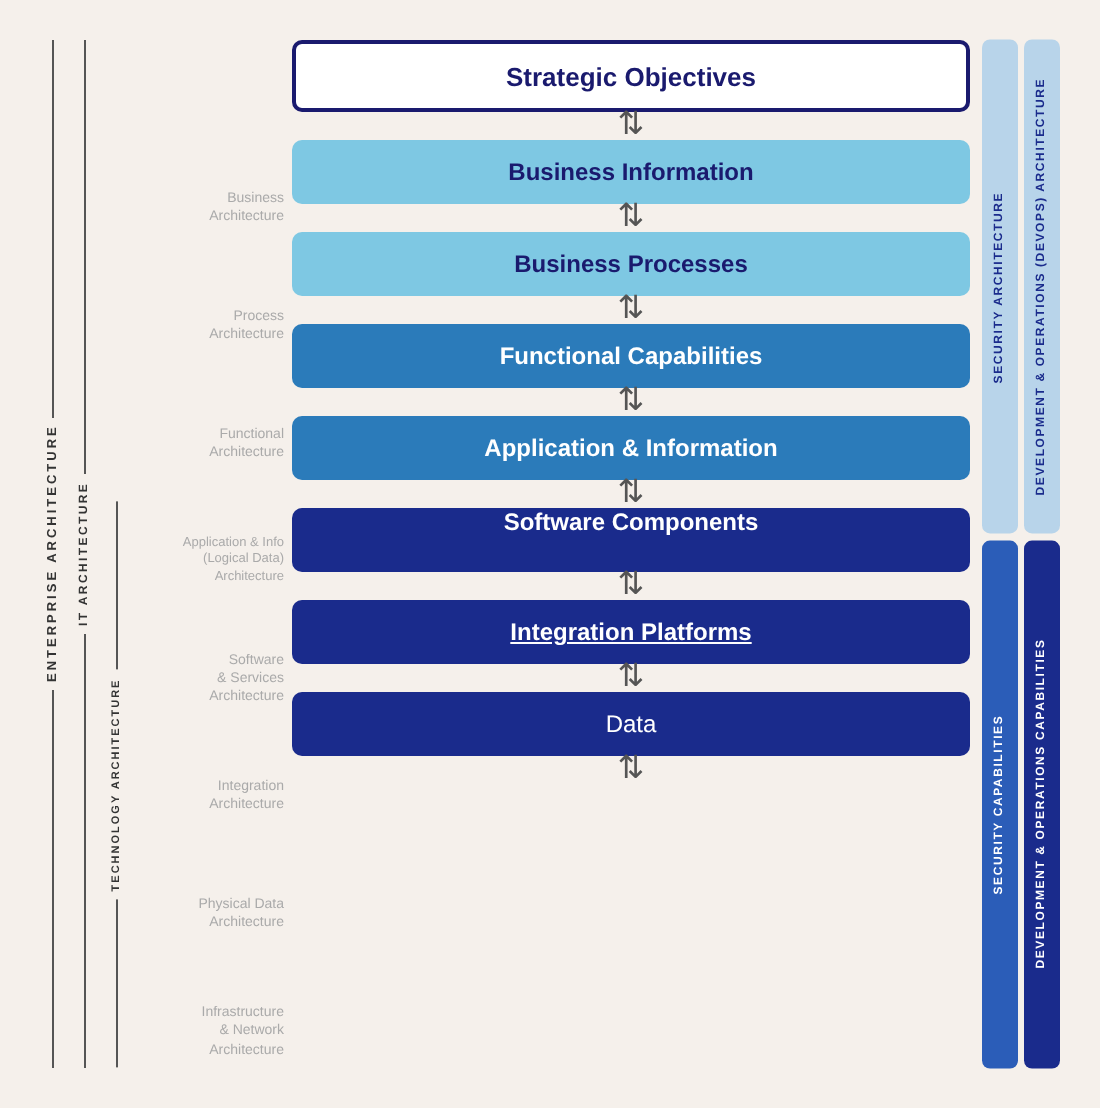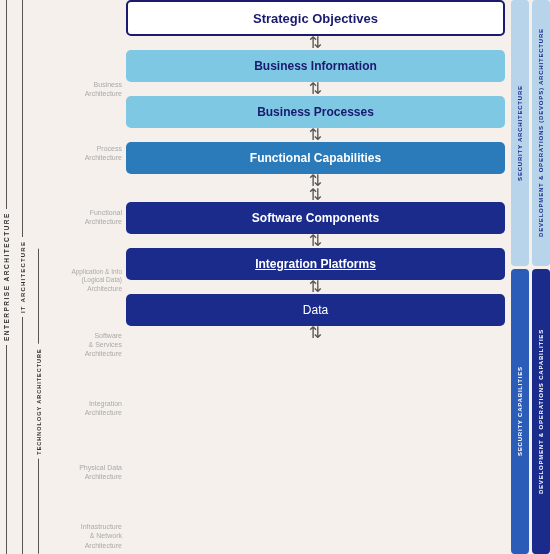--- a/index.html
+++ b/index.html
@@ -8,21 +8,21 @@
       height: 554px;
       background: #f5f0eb;
       font-family: Arial, sans-serif;
       overflow: hidden;
       position: relative;
     }
   </style>
 </head>
 <body>
 
-<div style="width:550px;height:554px;background:#f5f0eb;position:relative;overflow:hidden;padding:0;">
+<div style="width:550px;height:554px;background:#f5f0eb;position:relative;overflow:hidden;padding:20px;">
 
   <div style="display:flex;flex-direction:row;height:100%;width:100%;">
 
     <div style="writing-mode:vertical-rl;transform:rotate(180deg);font-size:6.5px;font-weight:bold;letter-spacing:1.5px;color:#333;text-transform:uppercase;display:flex;align-items:center;justify-content:center;width:13px;position:relative;">
       <div style="position:absolute;top:0;bottom:0;left:6px;width:1px;background:#555;"></div>
       <span style="position:relative;z-index:1;background:#f5f0eb;padding:4px 0;">ENTERPRISE ARCHITECTURE</span>
     </div>
 
     <div style="writing-mode:vertical-rl;transform:rotate(180deg);font-size:6px;font-weight:bold;letter-spacing:1.2px;color:#333;text-transform:uppercase;display:flex;align-items:center;justify-content:center;width:13px;position:relative;margin-left:3px;">
       <div style="position:absolute;top:0;bottom:0;left:6px;width:1px;background:#555;"></div>
@@ -112,24 +112,27 @@
         </div>
 
         <div style="text-align:center;font-size:16px;color:#555;line-height:14px;height:14px;">⇅</div>
 
         <div style="background:#2b7bba;color:white;border-radius:5px;display:flex;align-items:center;justify-content:center;height:32px;font-weight:bold;font-size:12px;text-align:center;">
           <span>Functional Capabilities</span>
         </div>
 
         <div style="text-align:center;font-size:16px;color:#555;line-height:14px;height:14px;">⇅</div>
 
+        <div style="background:#2b7bba;color:white;border-radius:5px;display:flex;align-items:center;justify-content:center;height:32px;font-weight:bold;font-size:12px;text-align:center;">
+          <span>Application &amp; Information</span>
+        </div>
 
         <div style="text-align:center;font-size:16px;color:#555;line-height:14px;height:14px;">⇅</div>
 
-        <div style="background:#1a2b8c;color:white;border-radius:5px;display:flex;align-items:center;justify-content:center;height:32px;font-weight:bold;font-size:12px;text-align:center;">
+        <div style="background:#1a2b8c;color:white;border-radius:5px;display:flex;justify-content:center;height:32px;font-weight:bold;font-size:12px;text-align:center;">
           <span>Software Components</span>
         </div>
 
         <div style="text-align:center;font-size:16px;color:#555;line-height:14px;height:14px;">⇅</div>
 
         <div style="background:#1a2b8c;color:white;border-radius:5px;display:flex;align-items:center;justify-content:center;height:32px;font-weight:bold;font-size:12px;text-align:center;text-decoration:underline;">
           <span>Integration Platforms</span>
         </div>
 
         <div style="text-align:center;font-size:16px;color:#555;line-height:14px;height:14px;">⇅</div>

